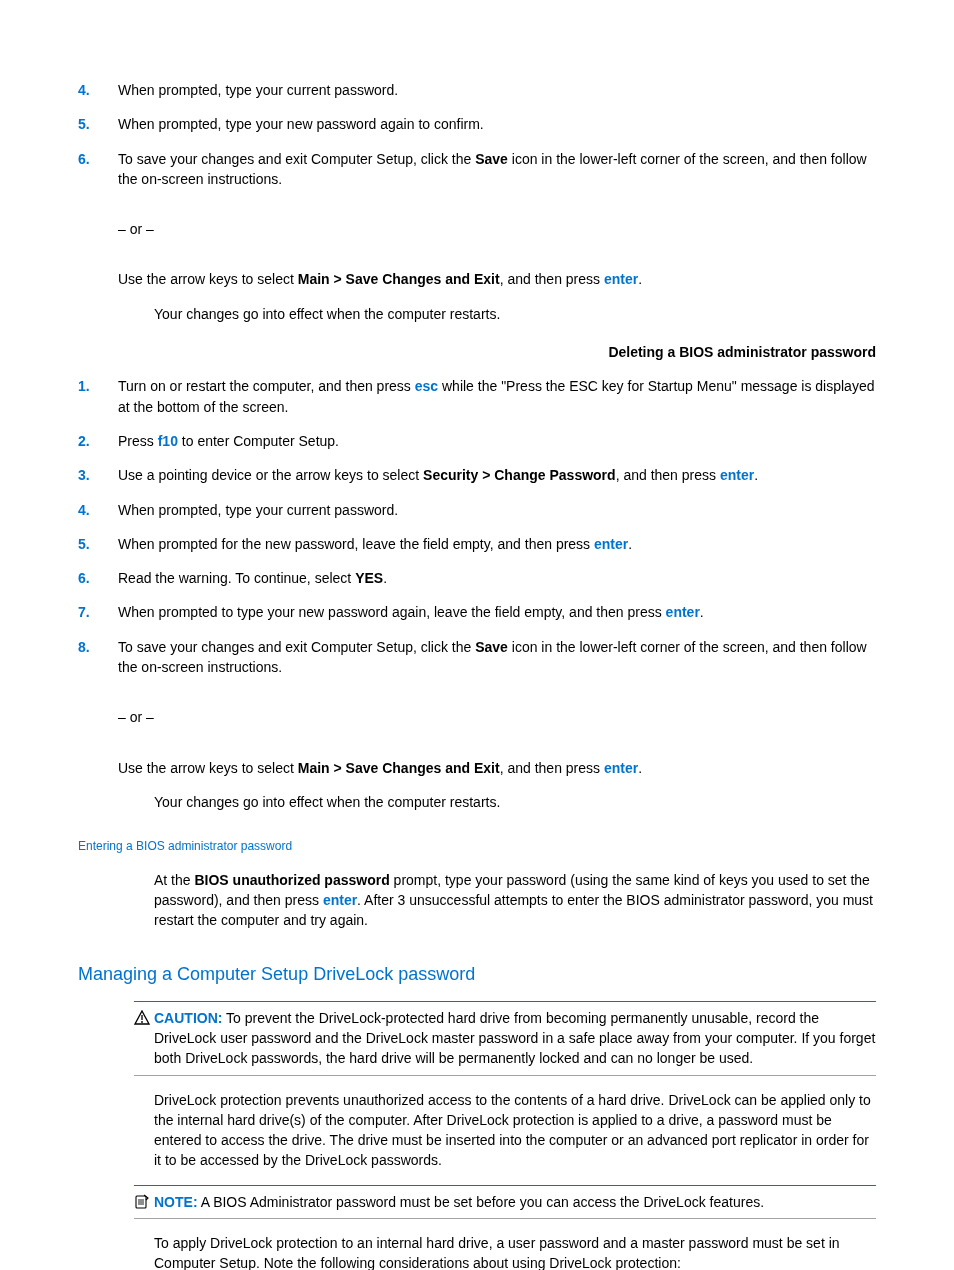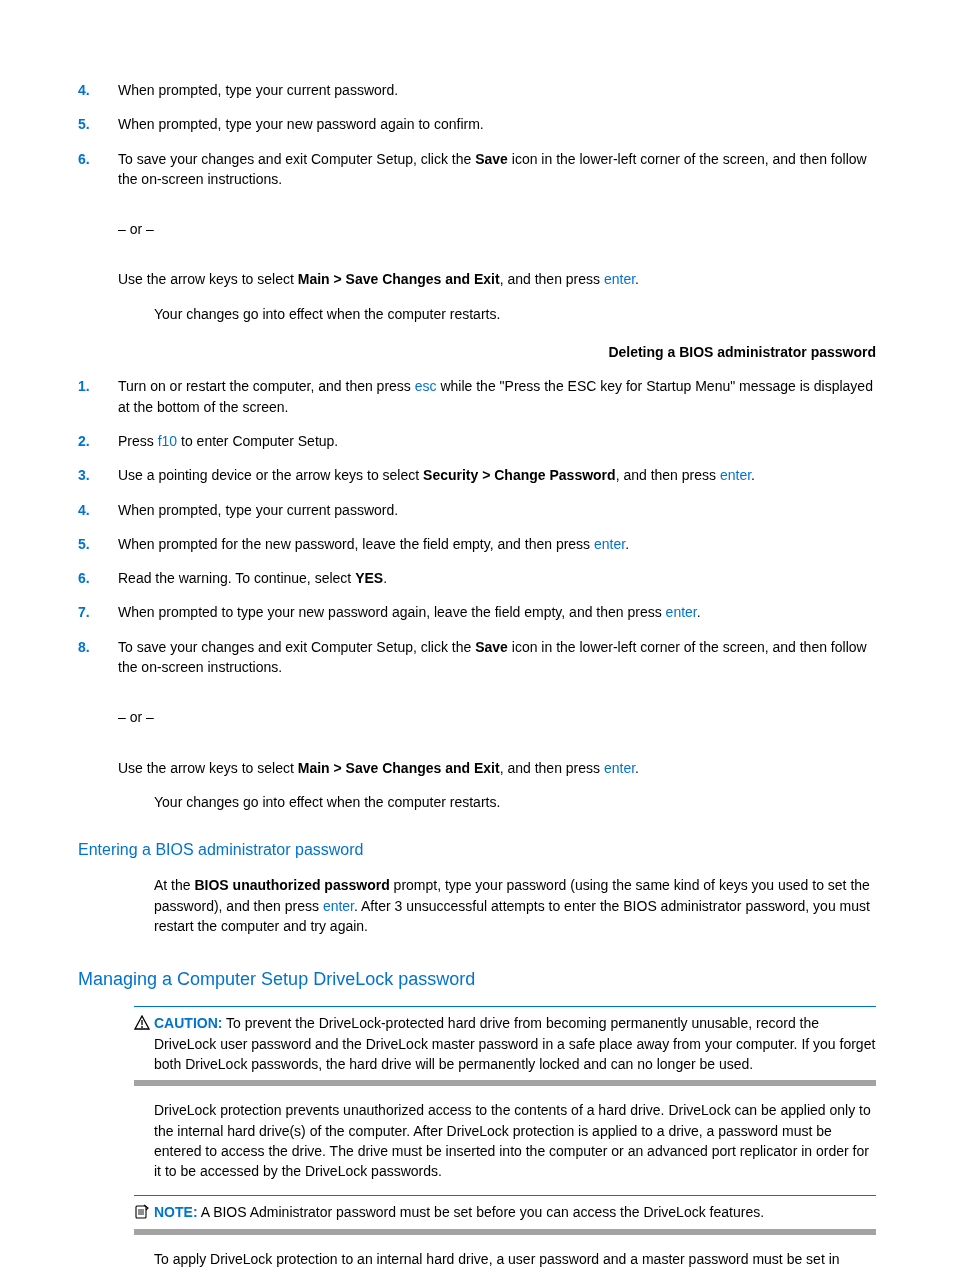--- a/index.html
+++ b/index.html
@@ -34,45 +34,46 @@
     flex: 1;
   }
   ol.steps .sub-p {
     margin-top: 30px;
   }
   .bold {
     font-weight: bold;
   }
   .link-blue {
     color: #0073cf;
+    font-weight: bold;
   }
   .para {
     margin: 14px 0 14px 76px;
   }
   .sub-heading-bold {
     font-weight: bold;
     margin: 18px 0 14px 76px;
     text-align: right;
   }
   h3.blue-h3 {
     color: #0073cf;
-    font-size: 16px;
+    font-size: 12px;
     font-weight: normal;
     margin: 26px 0 12px 0;
   }
   h2.blue-h2 {
     color: #0073cf;
     font-size: 18px;
     font-weight: normal;
     margin: 30px 0 14px 0;
   }
   .alert-box {
     margin-left: 56px;
     border-top: 1px solid #0073cf;
-    border-bottom: 6px solid #a3a3a3;
+    border-bottom: 1px solid #a3a3a3;
     padding: 6px 0;
     display: flex;
   }
   .alert-icon {
     width: 20px;
     flex-shrink: 0;
     color: #000;
     display: flex;
     align-items: flex-start;
     padding-top: 2px;

